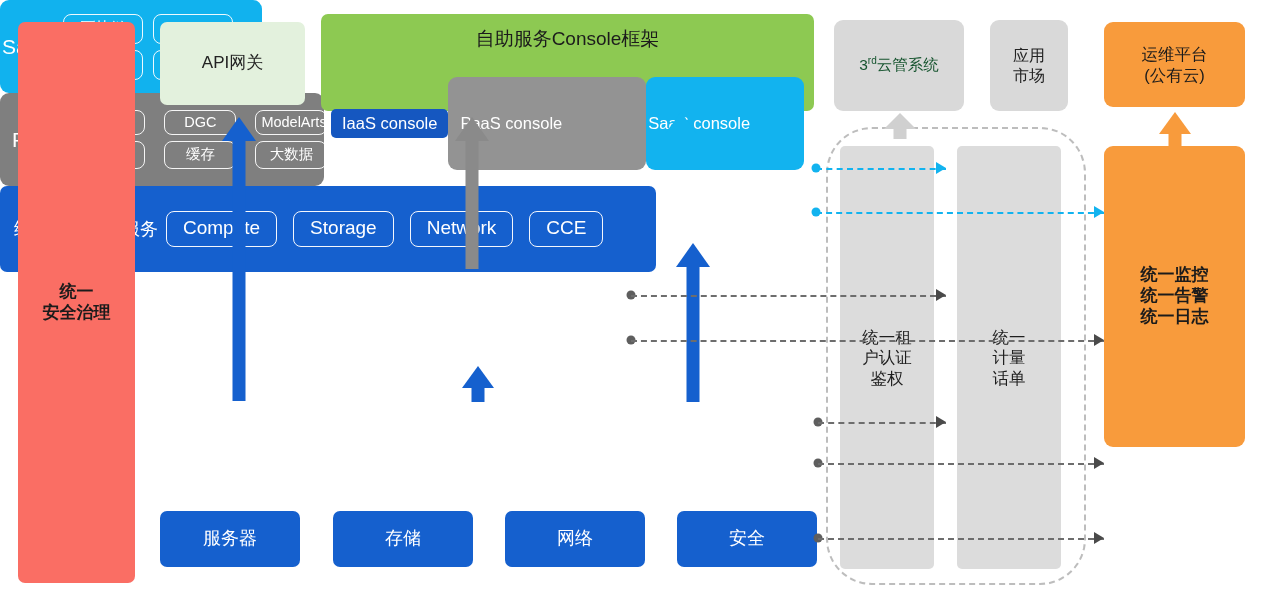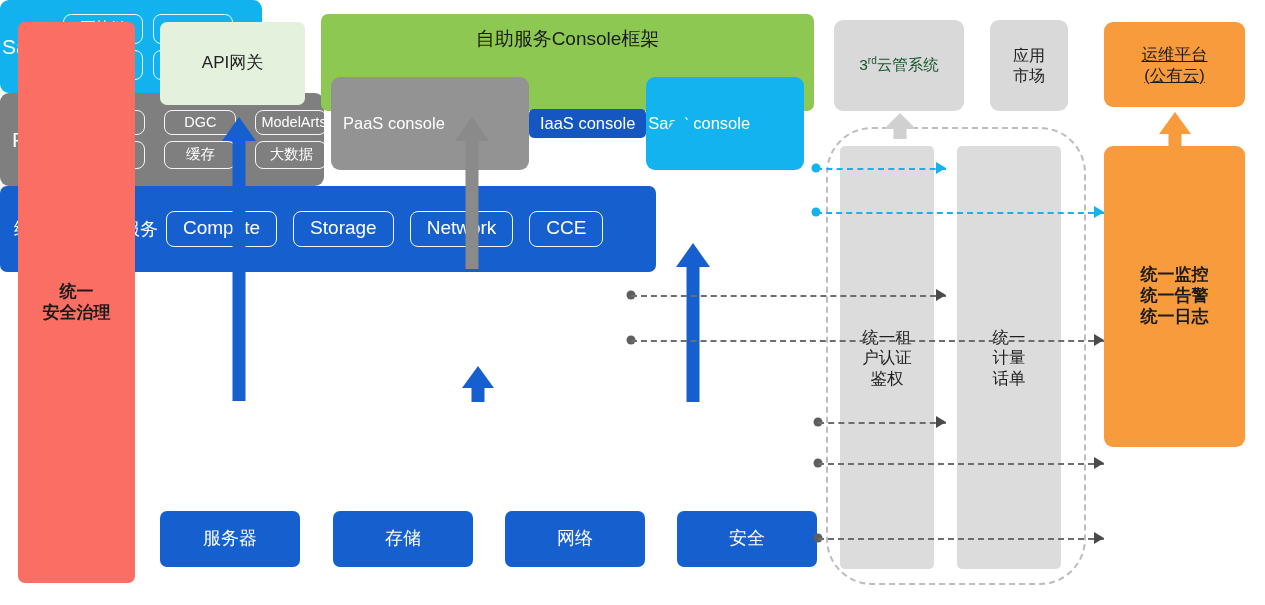--- a/index.html
+++ b/index.html
@@ -61,21 +61,21 @@
   .appmarket {
     left: 990px; top: 20px; width: 78px; height: 91px;
     background: #d9d9d9; border-radius: 9px;
     color: #232323; font-size: 16px;
   }
 
   
   .ops-top {
     left: 1104px; top: 22px; width: 141px; height: 85px;
     background: #f89b3c; border-radius: 9px;
-    color: #1b1b1b; font-size: 16.5px; text-decoration: underline;
+    color: #1b1b1b; font-size: 16.5px;
   }
   .ops-panel {
     left: 1104px; top: 146px; width: 141px; height: 301px;
     background: #f89b3c; border-radius: 9px;
     color: #1b1b1b; font-size: 17px; font-weight: 700;
   }
 
   
   .saas {
     left: 552px; top: 146px; width: 262px; height: 93px;
@@ -183,22 +183,22 @@
     </div>
   </div>
 
   <div class="box api-gw">
     <span>API网关</span>
   </div>
 
   <div class="box console-frame">
     <div class="console-title">自助服务Console框架</div>
     <div class="console-chips">
+      <span class="chip iaas">IaaS console</span>
       <span class="chip paas">PaaS console</span>
-      <span class="chip iaas">IaaS console</span>
       <span class="chip saas">SaaS console</span>
     </div>
   </div>
 
   <div class="box thirdparty">
     <span><span>3</span><sup>rd</sup><span>云管系统</span></span>
   </div>
 
   <div class="box appmarket">
     <div>

